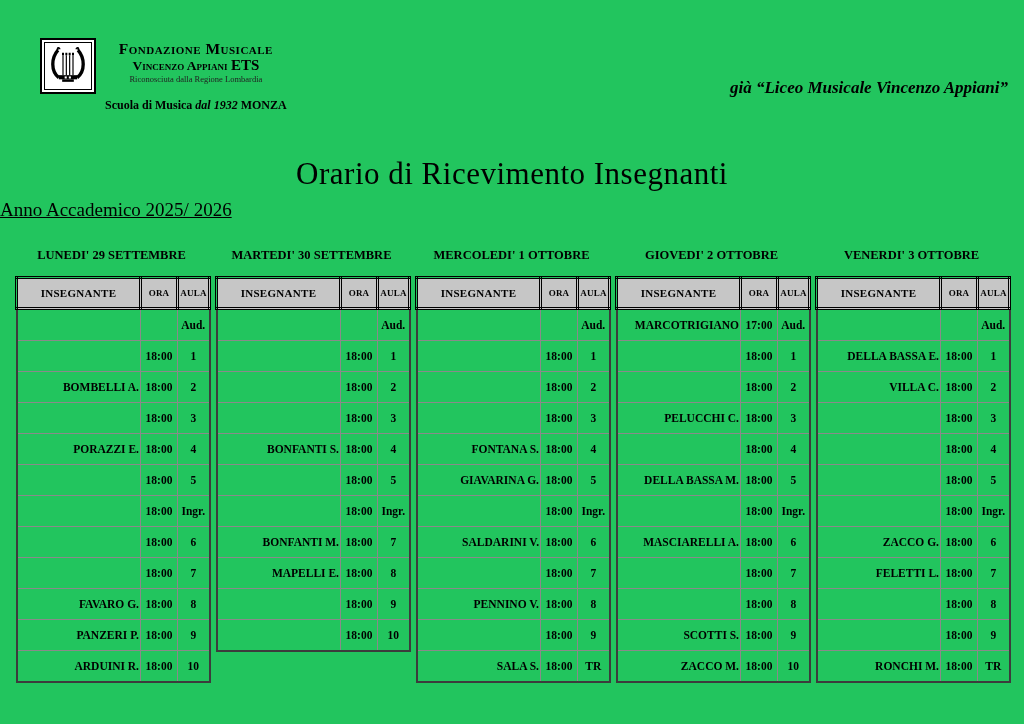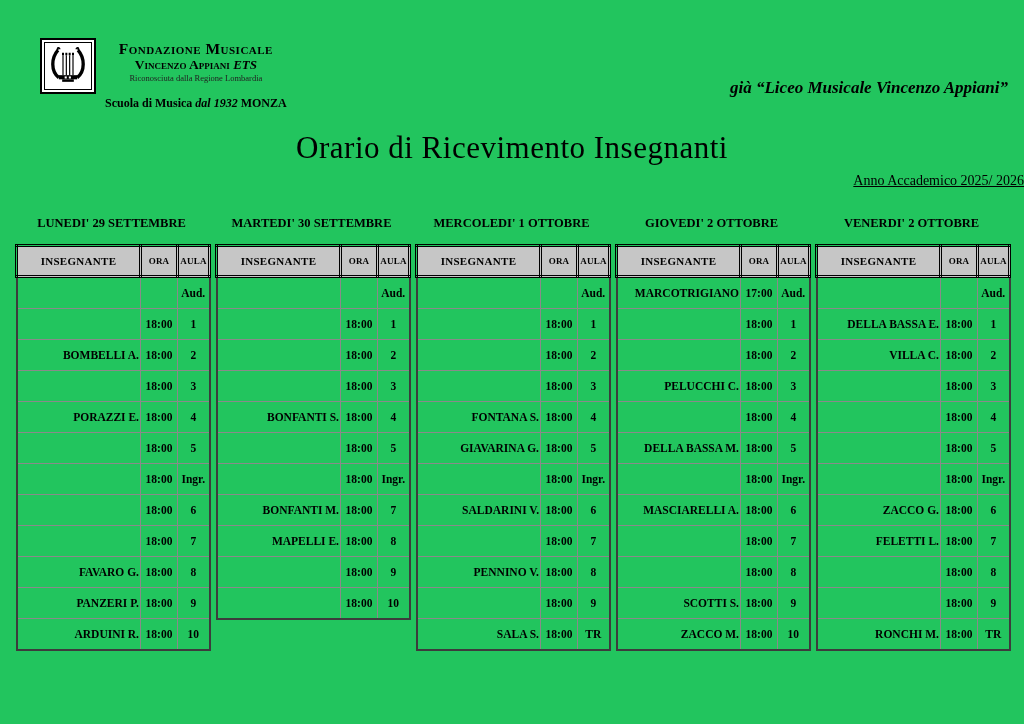--- a/index.html
+++ b/index.html
@@ -15,29 +15,29 @@
   .page { position: relative; width: 1024px; height: 724px; background: #22c55e; }
 
   
   .letterhead { position: relative; height: 112px; }
   .logo-block { position: absolute; left: 40px; top: 38px; display: flex; gap: 9px; align-items: flex-start; }
   .logo-outer { border: 2px solid #000; padding: 2px; background: #fff; }
   .logo-inner { border: 1px solid #000; width: 46px; height: 46px; display: flex; align-items: center; justify-content: center; }
   .org-text { text-align: center; line-height: 1.12; padding-top: 2px; }
   .org-line1 { font-variant: small-caps; font-weight: bold; font-size: 15.5px; letter-spacing: 0.5px; }
   .org-line2 { font-variant: small-caps; font-weight: bold; font-size: 13.5px; }
-  .org-line2 .ets { font-style: italic; font-variant: normal; font-size: 13px; }
+  .org-line2 .ets { font-variant: normal; font-size: 15px; }
   .org-line3 { font-size: 8.5px; color: #222; margin-top: 1px; }
   .org-line4 { font-weight: bold; font-size: 12px; margin-top: 14px; }
   .org-line4 .since { font-style: italic; }
   .motto { position: absolute; right: 16px; top: 78px; font-weight: bold; font-style: italic; font-size: 17px; }
 
   
-  .title { text-align: center; font-size: 31px; margin-top: 18px; letter-spacing: 0.5px; }
-  .subtitle { text-align: right; font-size: 14px; margin-top: 7px; text-decoration: underline; margin-left: 16px; }
+  .title { text-align: center; font-size: 31px; margin-top: 44px; letter-spacing: 0.5px; }
+  .subtitle { text-align: left; font-size: 19px; margin-top: 7px; text-decoration: underline; }
 
   
   .tables-area { display: flex; gap: 7px; padding: 0 15px; margin-top: 27px; }
   .day-col { width: 193px; flex: 0 0 auto; }
   .day-label { text-align: center; font-weight: bold; font-size: 12.5px; white-space: nowrap; margin-bottom: 13px; }
   table.day-table { border-collapse: collapse; table-layout: fixed; width: 193px; border: 2px solid #3c3c3c; }
   col.col-name { width: 124px; }
   col.col-ora  { width: 37px; }
   col.col-aula { width: 32px; }
   th { border: 3px double #000; background: #c6c6c6; height: 26px; font-weight: bold; }
@@ -398,21 +398,21 @@
             </tr>
             <tr>
               <td class="td-name">ZACCO M.</td>
               <td class="td-ora">18:00</td>
               <td class="td-aula">10</td>
             </tr>
           </tbody>
         </table>
       </div>
       <div class="day-col">
-        <div class="day-label">VENERDI' 2 OTTOBRE</div>
+        <div class="day-label">VENERDI' 3 OTTOBRE</div>
         <table class="day-table">
           <colgroup>
             <col class="col-name">
             <col class="col-ora">
             <col class="col-aula">
           </colgroup>
           <thead>
             <tr>
               <th class="th-name">INSEGNANTE</th>
               <th class="th-ora">ORA</th>

